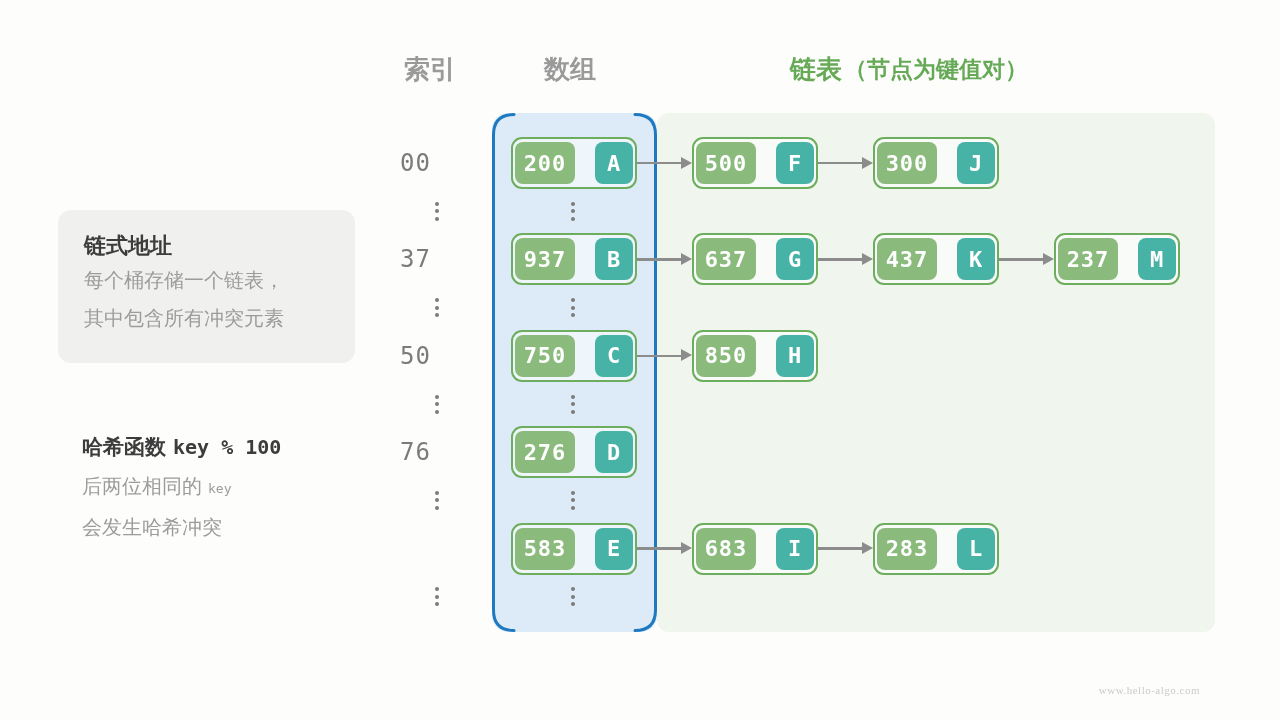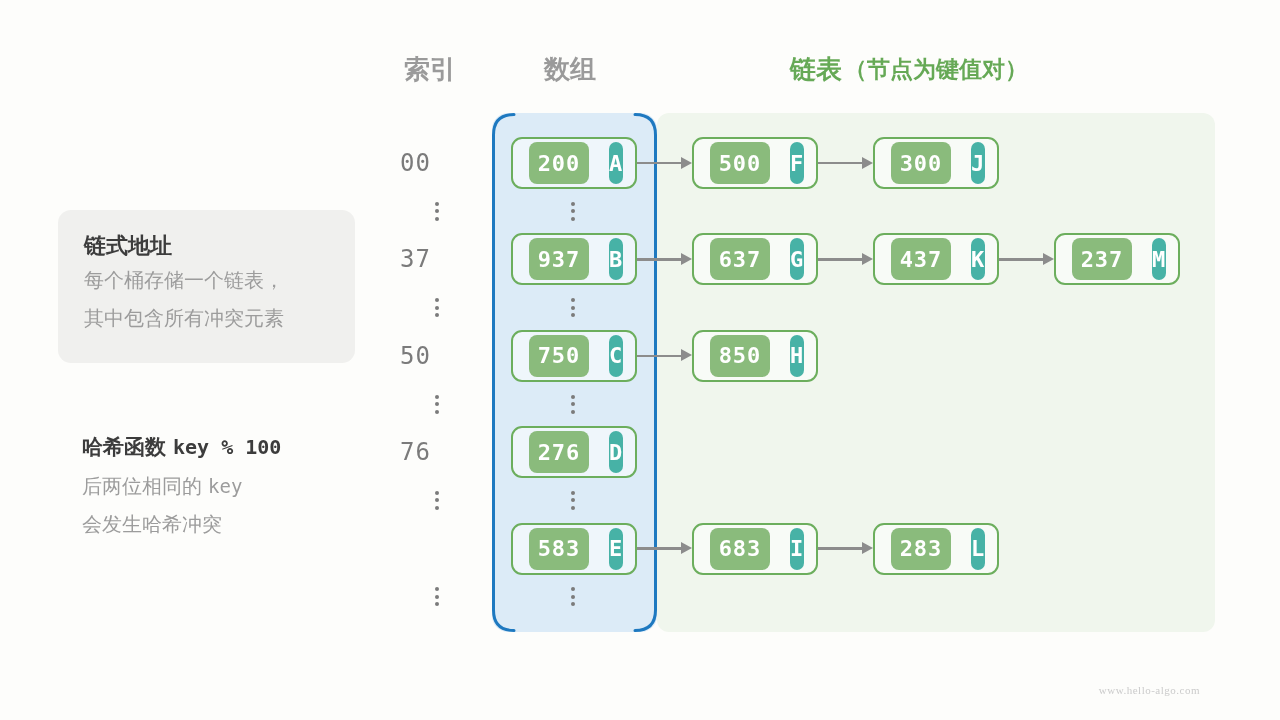--- a/index.html
+++ b/index.html
@@ -37,21 +37,21 @@
   }
   .info-title{font-size:22px;font-weight:bold;color:var(--title_dark,#3c3c3c);font-family:Liberation Serif, serif;}
   .info-line{font-size:20px;line-height:38px;color:var(--text_gray,#9c9c9c);}
   .info-line:first-of-type{margin-top:13px;}
 
   
   .hash-note{position:absolute;left:82px;top:433px;white-space:nowrap;}
   .hash-title{font-size:21px;font-weight:bold;color:var(--title_dark,#3c3c3c);height:34px;}
   .hash-title .mono{font-size:20px;margin-left:7px;font-weight:bold;}
   .hash-line{font-size:20px;line-height:38px;color:var(--text_gray,#9c9c9c);}
-  .hash-line .mono{font-size:19px;margin-left:6px;}
+  .hash-line .mono{font-size:13px;margin-left:6px;}
 
   
   .region-array{
     position:absolute;left:492px;top:113px;width:165px;height:519px;
     background:var(--array_fill,#dcebf7);border-radius:16px;
   }
   .bracket{position:absolute;left:492px;top:113px;width:165px;height:519px;}
   .bracket path{fill:none;stroke:var(--array_border,#1e79c0);stroke-width:3;stroke-linecap:round;}
   .region-list{
     position:absolute;left:657px;top:113px;width:558px;height:519px;
@@ -63,21 +63,21 @@
   .row{position:absolute;left:400px;width:815px;height:54px;}
   .index{
     position:absolute;left:0;top:0;width:73px;height:54px;line-height:54px;
     font-family:"DejaVu Sans Mono","Liberation Mono",monospace;
     font-size:24px;color:var(--index_gray,#7b7b7b);letter-spacing:1px;
   }
   .node{
     position:absolute;top:1px;width:126px;height:52px;box-sizing:border-box;
     border:2px solid var(--node_border,#6cae5d);border-radius:11px;
     background:rgba(255,255,255,0.55);
-    display:flex;align-items:center;padding:16px;gap:20px;
+    display:flex;align-items:center;padding:2px;gap:20px;
   }
   .cell{
     height:42px;border-radius:8px;display:flex;align-items:center;justify-content:center;
     color:#fff;font-family:"DejaVu Sans Mono","Liberation Mono",monospace;
     font-size:22px;font-weight:bold;letter-spacing:1px;
   }
   .key{flex:0 0 60px;background:var(--key_fill,#8abb7c);}
   .val{flex:1;background:var(--val_fill,#47b2a6);}
   .arrow{position:absolute;top:0;width:55px;height:54px;}
   .arrow i{display:block;position:absolute;}

